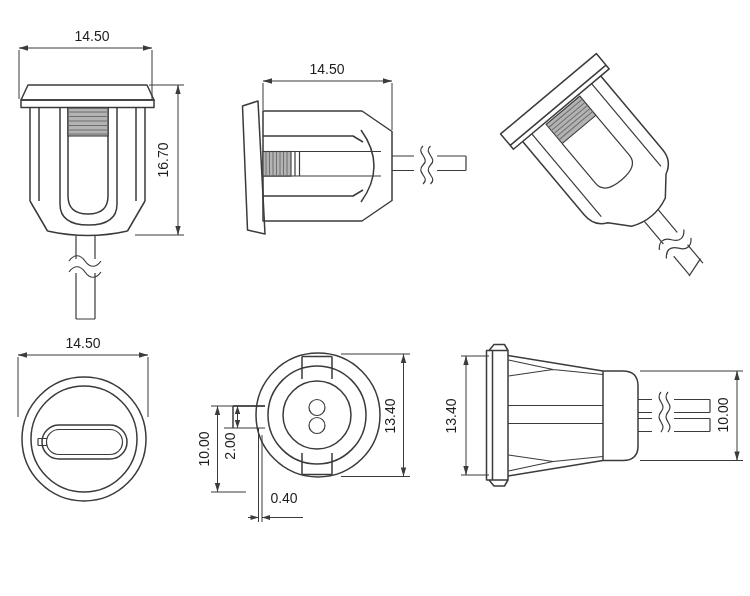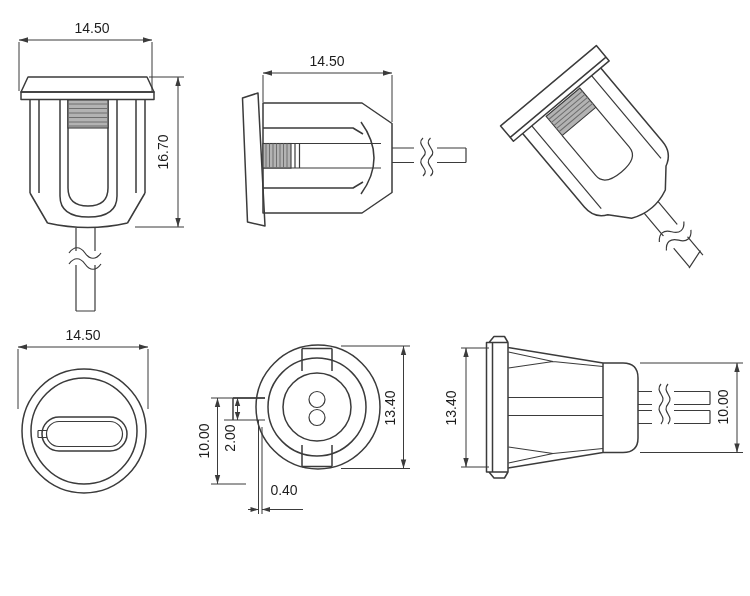--- a/index.html
+++ b/index.html
@@ -1,16 +1,16 @@
 <!DOCTYPE html>
 <html style="--line: #3b3b3b; --text: #1d1d1d; --rib: #b3b3b3; --background: #ffffff;"><head>
 <meta charset="utf-8">
 <style>
   html,body { margin:0; padding:0; background:var(--background,#fff); }
-  .stage { width:750px; height:556px; background:var(--background,#fff); position:relative; }
+  .stage { width:750px; height:556px; background:var(--background,#fff); position:relative;margin-top:8px; }
   svg { display:block; }
   .ln   { fill:none; stroke:var(--line,#3b3b3b); stroke-width:1.5; stroke-linejoin:round; }
   .thin { fill:none; stroke:var(--line,#3b3b3b); stroke-width:1.2; }
   .dim  { fill:none; stroke:var(--line,#3b3b3b); stroke-width:1; }
   .arr  { fill:var(--line,#3b3b3b); stroke:none; }
   .rib  { fill:var(--rib,#b3b3b3); stroke:var(--line,#3b3b3b); stroke-width:1.1; }
   .ribln{ fill:none; stroke:#6e6e6e; stroke-width:1; }
   .mask { fill:var(--background,#fff); stroke:none; }
   text.dimtxt { fill:var(--text,#1d1d1d); font-family:"Liberation Sans",sans-serif; font-size:14px; }
 </style>

